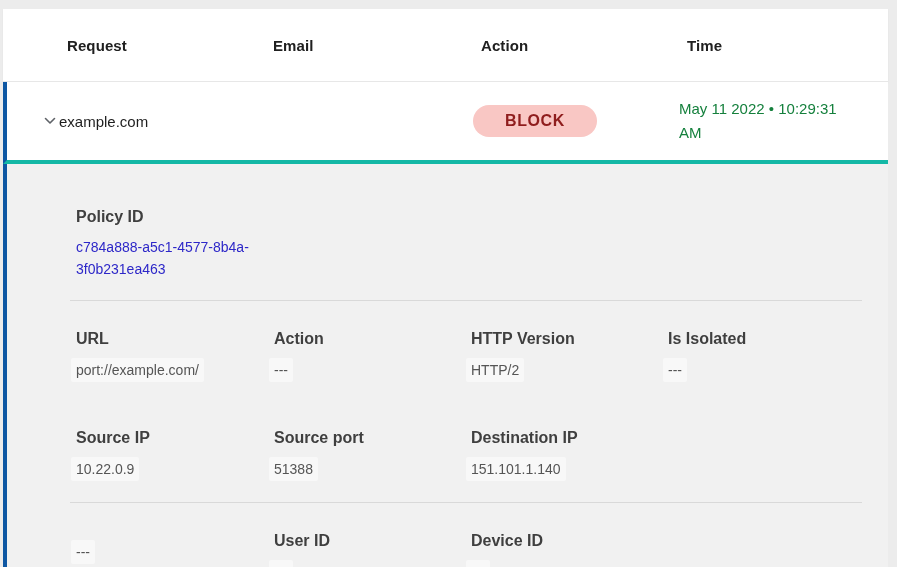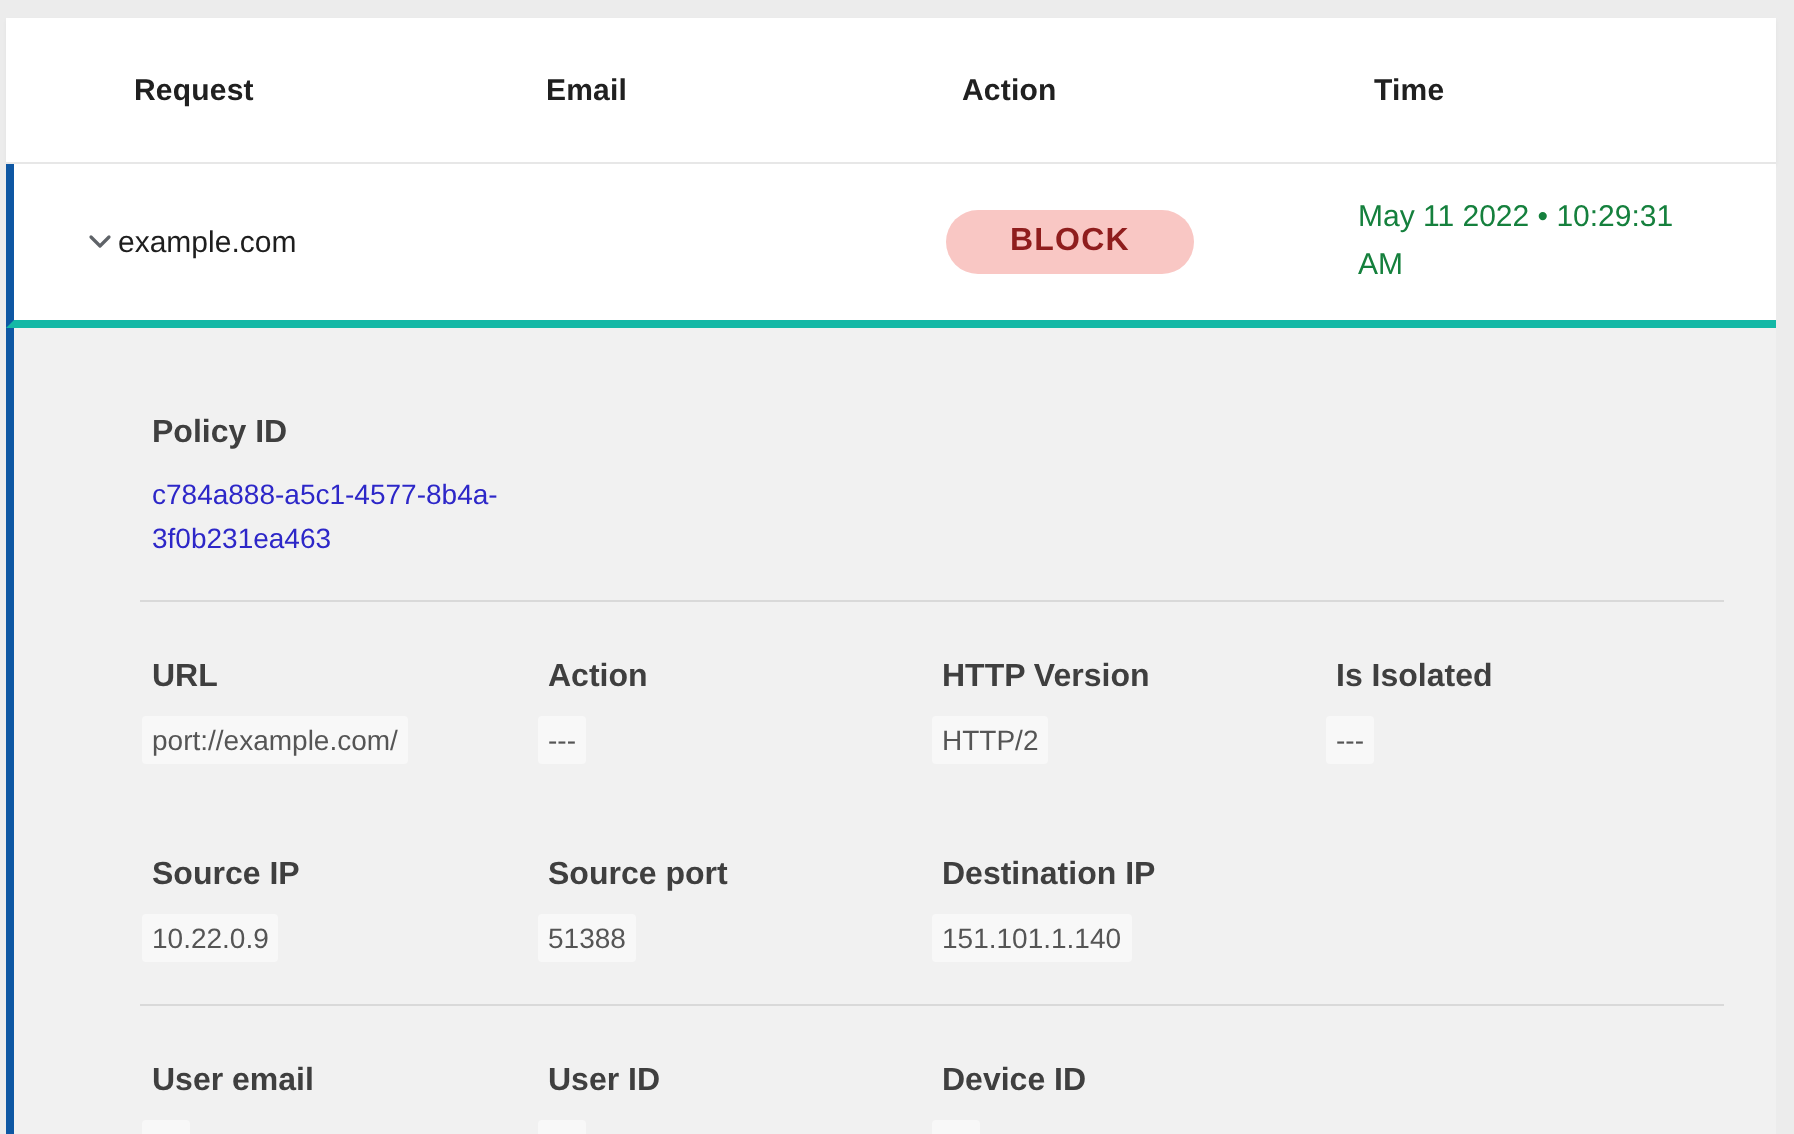--- a/index.html
+++ b/index.html
@@ -171,21 +171,20 @@
     <div class="cell">
       <div class="field-label">Destination IP</div>
       <span class="field-value">151.101.1.140</span>
     </div>
   </div>
 
   <hr class="divider between-rows">
 
   <div class="fields-row">
     <div class="cell">
-      <div class="field-label">User email</div>
       <span class="field-value">---</span>
     </div>
     <div class="cell">
       <div class="field-label">User ID</div>
       <span class="field-value">---</span>
     </div>
     <div class="cell">
       <div class="field-label">Device ID</div>
       <span class="field-value">---</span>
     </div>

